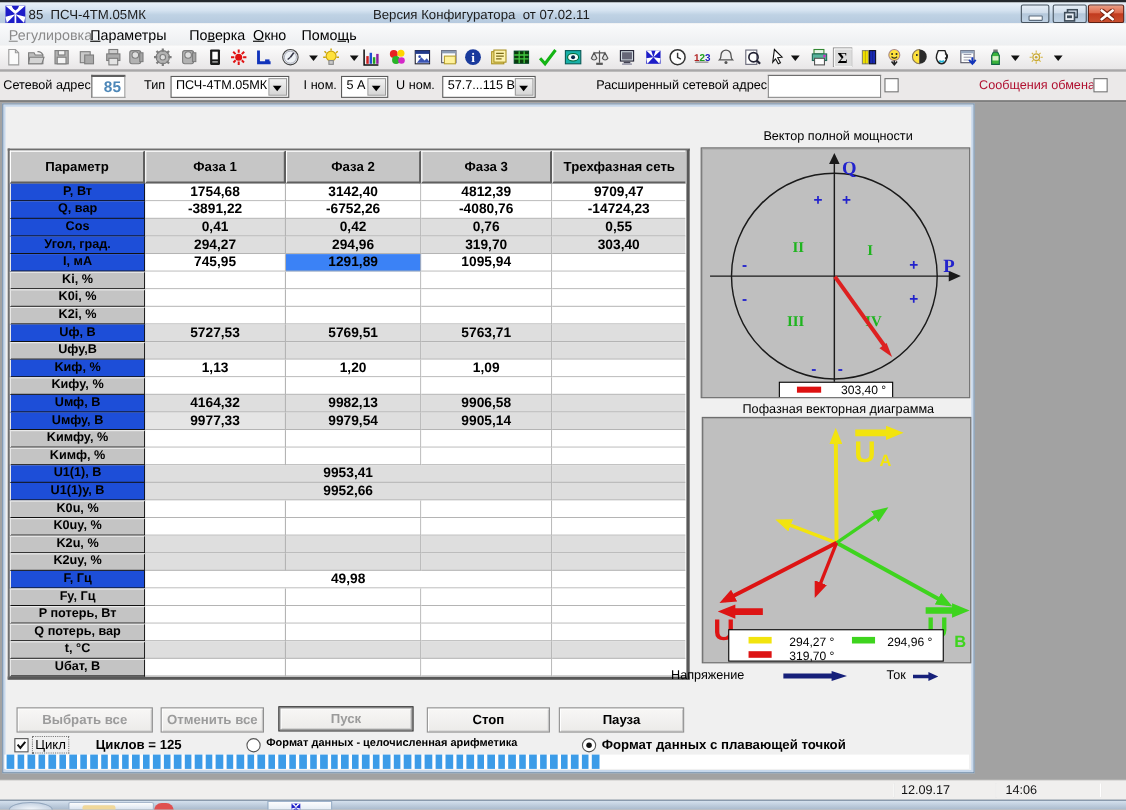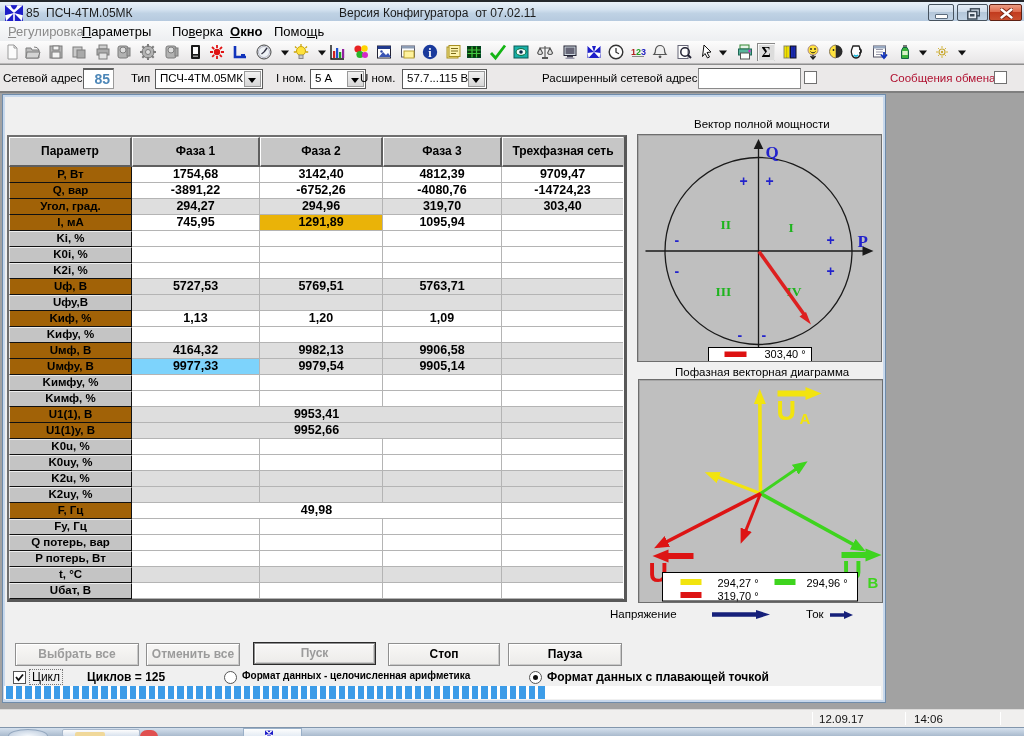--- a/index.html
+++ b/index.html
@@ -19,21 +19,21 @@
 .chk{position:absolute;width:13px;height:13px;background:#fff;border:1px solid #707070;}
 .capb{position:absolute;border:1px solid #47535f;border-radius:2px;background:linear-gradient(#e6eef7 0%,#cfdcea 45%,#b4c7da 50%,#c0d2e4 100%);}
 .capb.red{background:linear-gradient(#eb9c83 0%,#dd6a4d 45%,#c23b1e 50%,#c94f2f 100%);border-color:#5e2013;}
 #monwin{left:2px;top:94px;width:884px;height:609px;background:#f0f0f0;border:1px solid #6f8cab;box-shadow:0 0 0 2px #c7d8ec inset;}
 #montitle{position:absolute;left:1px;top:1px;width:881px;height:22px;background:linear-gradient(#e3edf8 0%,#d0e0f0 45%,#b9cde3 55%,#c2d4e7 100%);font-size:13px;color:#1c1c1c;}
 #tbl{position:absolute;left:4px;top:40px;width:620px;border-top:2px solid #6f6f6f;border-left:2px solid #6f6f6f;border-right:3px solid #585858;border-bottom:3px solid #585858;background:#fff;}
 #thead{display:flex;height:30px;background:#c6c6c6;}
 #thead div{border-top:1px solid #fff;border-left:1px solid #fff;border-right:2px solid #5f5f5f;border-bottom:2px solid #5f5f5f;font-weight:bold;font-size:12px;text-align:center;line-height:27px;background:#c6c6c6;flex:none;}
 .trow{display:flex;height:16px;font-size:12.5px;font-weight:bold;}
 .pc{width:123px;text-align:center;font-size:11.5px;line-height:14px;border-bottom:1px solid #111;border-right:1px solid #111;border-left:1px solid #e8e8e8;flex:none;}
-.pc.g{background:#a16207;}
+.pc.g{background:#1d4ed8;}
 .pc.n{background:#c4c4c4;border-top:1px solid #ededed;line-height:13px;}
 .vc{border-right:1px solid #b4b4b4;border-bottom:1px solid #b4b4b4;text-align:center;line-height:15px;flex:none;}
 .panel{position:absolute;background:#bfbfbf;border:1px solid #6e6e6e;box-shadow:1px 1px 0 #a6a6a6 inset;}
 .plabel{position:absolute;font-size:11.5px;color:#000;white-space:nowrap;}
 .wbtn{position:absolute;height:23px;background:linear-gradient(#f8f7f6,#ecebe9);border:1px solid #8f8f8f;box-shadow:1px 1px 0 #fff inset,-1px -1px 0 #c9c9c9 inset;font-size:12px;font-weight:bold;text-align:center;line-height:21px;color:#000;}
 .wbtn.dis{color:#9b9b9b;}
 #statusbar{position:absolute;left:0;top:709px;width:1024px;height:18px;background:#f0efee;border-top:1px solid #dcdbda;font-size:11.5px;color:#111;}
 .sdiv{position:absolute;top:2px;bottom:2px;width:1px;background:#c7c6c5;border-right:1px solid #fff;}
 #taskbar{position:absolute;left:0;top:727px;width:1024px;height:9px;background:linear-gradient(#d5e1ee,#a9bacd);border-top:1px solid #8296ac;}
 </style></head>
@@ -62,21 +62,21 @@
       <svg style="position:absolute;left:10px;top:3px;" width="13" height="11" viewBox="0 0 13 11">
         <path d="M1.5 1.5 L11.5 9.5 M11.5 1.5 L1.5 9.5" stroke="#7e2714" stroke-width="4.4" stroke-linecap="round"></path>
         <path d="M1.5 1.5 L11.5 9.5 M11.5 1.5 L1.5 9.5" stroke="#fff" stroke-width="2.4" stroke-linecap="round"></path>
       </svg>
     </div>
   </div>
 <div class="abs" id="menubar">
     <div class="mi" style="left:8px;color:#8a8a8a;"><u>Р</u>егулировка</div>
     <div class="mi" style="left:82px;"><u>П</u>араметры</div>
     <div class="mi" style="left:172px;">По<u>в</u>ерка</div>
-    <div class="mi" style="left:230px;font-weight:bold;"><u>О</u>кно</div>
+    <div class="mi" style="left:230px;"><u>О</u>кно</div>
     <div class="mi" style="left:274px;">Помо<u>щ</u>ь</div>
   </div>
 <div class="abs" id="toolbar">
     <svg class="ti" style="left:3px;" width="18" height="18" viewBox="0 0 18 18">
       <path d="M5 2 h6 l3 3 v11 h-9 z" fill="#fbfbfb" stroke="#9b9b9b"></path>
       <path d="M11 2 v3 h3" fill="none" stroke="#9b9b9b"></path>
     </svg>
     <svg class="ti" style="left:24px;" width="18" height="18" viewBox="0 0 18 18">
       <path d="M2 5 h5 l1 2 h7 v8 h-13 z" fill="#bdbdbd" stroke="#7d7d7d"></path>
       <path d="M3 9 h13 l-2 6 h-12 z" fill="#d4d4d4" stroke="#7d7d7d"></path>
@@ -285,21 +285,21 @@
     <div class="albl" style="left:3px;">Сетевой адрес</div>
     <div class="abs" style="left:83px;top:3px;width:31px;height:21px;background:#fff;border:1px solid #9a9a9a;border-top:2px solid #5f5f5f;border-left:1px solid #5f5f5f;">
       <span style="position:absolute;right:3px;top:1px;color:#4d87b8;font-weight:bold;font-size:14px;">85</span>
     </div>
     <div class="albl" style="left:131px;">Тип</div>
     <div class="combo" style="left:155px;top:4px;width:108px;">
       <span class="tx">ПСЧ-4ТМ.05МК</span>
       <span class="cbtn"></span>
     </div>
     <div class="albl" style="left:276px;">I ном.</div>
-    <div class="combo" style="left:310px;top:4px;width:56px;">
+    <div class="combo" style="left:310px;top:4px;width:43px;">
       <span class="tx">5 А</span>
       <span class="cbtn"></span>
     </div>
     <div class="albl" style="left:360px;">U ном.</div>
     <div class="combo" style="left:402px;top:4px;width:85px;">
       <span class="tx">57.7...115 В</span>
       <span class="cbtn"></span>
     </div>
     <div class="albl" style="left:542px;">Расширенный сетевой адрес</div>
     <div class="abs" style="left:698px;top:3px;width:103px;height:21px;background:#fff;border:1px solid #8a8a8a;border-top-color:#5f5f5f;"></div>
@@ -324,30 +324,37 @@
         <div class="vc" style="width:121px;background:#ffffff;border-right:none;">9709,47</div>
       </div>
       <div class="trow">
         <div class="pc g">Q, вар</div>
         <div class="vc" style="width:128px;background:#ffffff;">-3891,22</div>
         <div class="vc" style="width:123px;background:#ffffff;">-6752,26</div>
         <div class="vc" style="width:119px;background:#ffffff;">-4080,76</div>
         <div class="vc" style="width:121px;background:#ffffff;border-right:none;">-14724,23</div>
       </div>
       <div class="trow">
+        <div class="pc g">Cos</div>
+        <div class="vc" style="width:128px;background:#dedede;">0,41</div>
+        <div class="vc" style="width:123px;background:#dedede;">0,42</div>
+        <div class="vc" style="width:119px;background:#dedede;">0,76</div>
+        <div class="vc" style="width:121px;background:#dedede;border-right:none;">0,55</div>
+      </div>
+      <div class="trow">
         <div class="pc g">Угол, град.</div>
         <div class="vc" style="width:128px;background:#dedede;">294,27</div>
         <div class="vc" style="width:123px;background:#dedede;">294,96</div>
         <div class="vc" style="width:119px;background:#dedede;">319,70</div>
         <div class="vc" style="width:121px;background:#dedede;border-right:none;">303,40</div>
       </div>
       <div class="trow">
         <div class="pc g">I, мА</div>
         <div class="vc" style="width:128px;background:#ffffff;">745,95</div>
-        <div class="vc" style="width:123px;background:#eab308;">1291,89</div>
+        <div class="vc" style="width:123px;background:#3b82f6;">1291,89</div>
         <div class="vc" style="width:119px;background:#ffffff;">1095,94</div>
         <div class="vc" style="width:121px;background:#ffffff;border-right:none;"></div>
       </div>
       <div class="trow">
         <div class="pc n">Ki, %</div>
         <div class="vc" style="width:128px;background:#ffffff;"></div>
         <div class="vc" style="width:123px;background:#ffffff;"></div>
         <div class="vc" style="width:119px;background:#ffffff;"></div>
         <div class="vc" style="width:121px;background:#ffffff;border-right:none;"></div>
       </div>
@@ -395,21 +402,21 @@
       </div>
       <div class="trow">
         <div class="pc g">Uмф, В</div>
         <div class="vc" style="width:128px;background:#dedede;">4164,32</div>
         <div class="vc" style="width:123px;background:#dedede;">9982,13</div>
         <div class="vc" style="width:119px;background:#dedede;">9906,58</div>
         <div class="vc" style="width:121px;background:#dedede;border-right:none;"></div>
       </div>
       <div class="trow">
         <div class="pc g">Uмфу, В</div>
-        <div class="vc" style="width:128px;background:#7dd3fc;">9977,33</div>
+        <div class="vc" style="width:128px;background:#e5e5e5;">9977,33</div>
         <div class="vc" style="width:123px;background:#dedede;">9979,54</div>
         <div class="vc" style="width:119px;background:#dedede;">9905,14</div>
         <div class="vc" style="width:121px;background:#dedede;border-right:none;"></div>
       </div>
       <div class="trow">
         <div class="pc n">Kимфу, %</div>
         <div class="vc" style="width:128px;background:#ffffff;"></div>
         <div class="vc" style="width:123px;background:#ffffff;"></div>
         <div class="vc" style="width:119px;background:#ffffff;"></div>
         <div class="vc" style="width:121px;background:#ffffff;border-right:none;"></div>
@@ -465,28 +472,28 @@
         <div class="vc" style="width:121px;background:#ffffff;border-right:none;"></div>
       </div>
       <div class="trow">
         <div class="pc n">Fу, Гц</div>
         <div class="vc" style="width:128px;background:#ffffff;"></div>
         <div class="vc" style="width:123px;background:#ffffff;"></div>
         <div class="vc" style="width:119px;background:#ffffff;"></div>
         <div class="vc" style="width:121px;background:#ffffff;border-right:none;"></div>
       </div>
       <div class="trow">
+        <div class="pc n">P потерь, Вт</div>
+        <div class="vc" style="width:128px;background:#ffffff;"></div>
+        <div class="vc" style="width:123px;background:#ffffff;"></div>
+        <div class="vc" style="width:119px;background:#ffffff;"></div>
+        <div class="vc" style="width:121px;background:#ffffff;border-right:none;"></div>
+      </div>
+      <div class="trow">
         <div class="pc n">Q потерь, вар</div>
-        <div class="vc" style="width:128px;background:#ffffff;"></div>
-        <div class="vc" style="width:123px;background:#ffffff;"></div>
-        <div class="vc" style="width:119px;background:#ffffff;"></div>
-        <div class="vc" style="width:121px;background:#ffffff;border-right:none;"></div>
-      </div>
-      <div class="trow">
-        <div class="pc n">P потерь, Вт</div>
         <div class="vc" style="width:128px;background:#ffffff;"></div>
         <div class="vc" style="width:123px;background:#ffffff;"></div>
         <div class="vc" style="width:119px;background:#ffffff;"></div>
         <div class="vc" style="width:121px;background:#ffffff;border-right:none;"></div>
       </div>
       <div class="trow">
         <div class="pc n">t, °C</div>
         <div class="vc" style="width:128px;background:#dedede;"></div>
         <div class="vc" style="width:123px;background:#dedede;"></div>
         <div class="vc" style="width:119px;background:#dedede;"></div>

